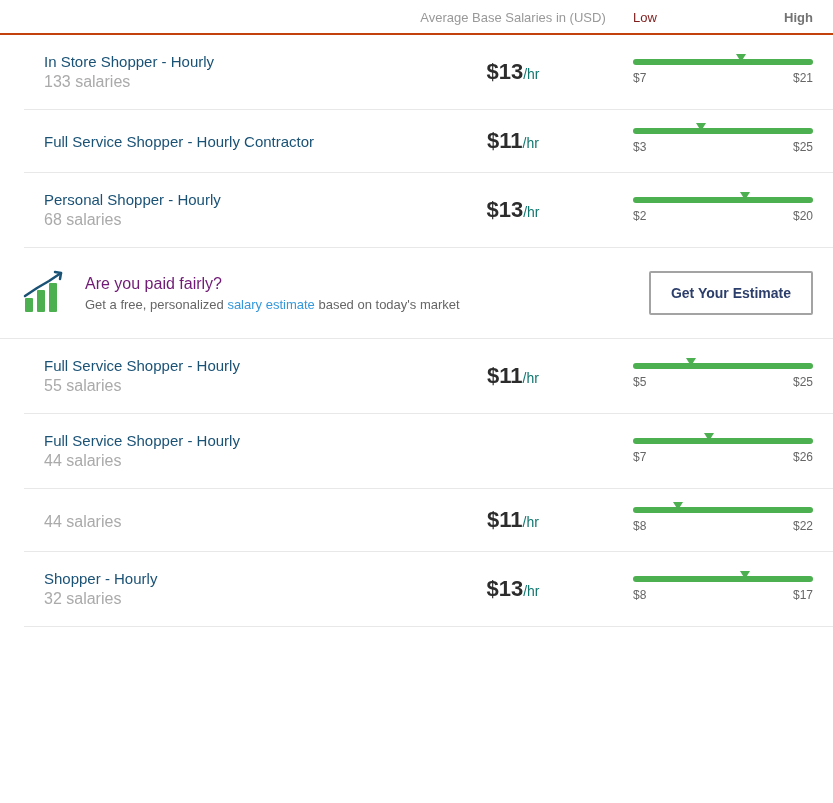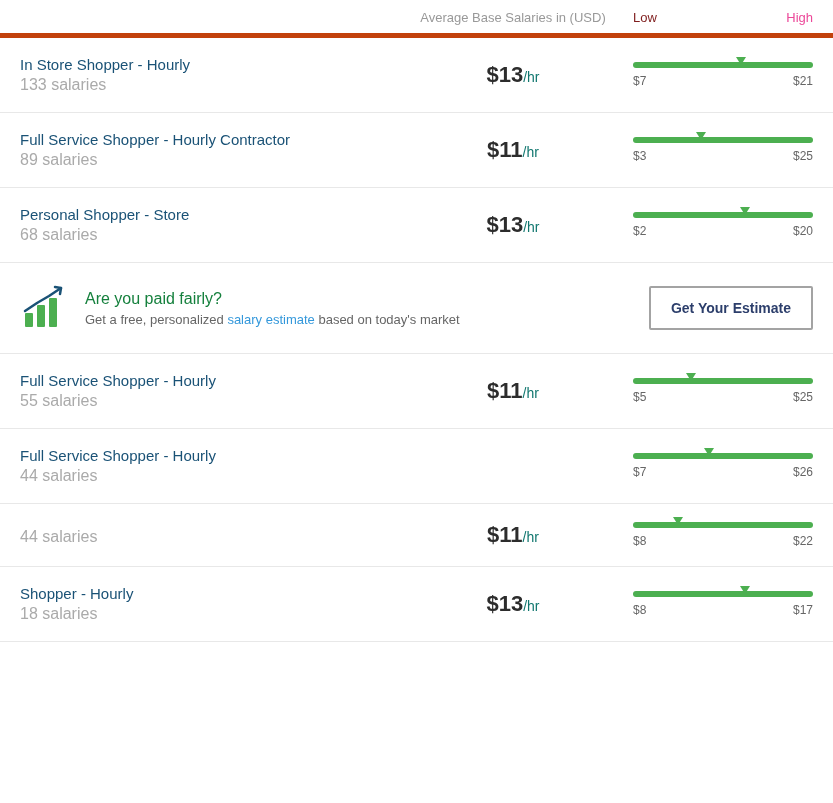--- a/index.html
+++ b/index.html
@@ -7,48 +7,50 @@
       font-family: -apple-system, BlinkMacSystemFont, 'Segoe UI', Arial, sans-serif;
       background: #fff;
       color: #333;
       width: 833px;
     }
 
     .header-row {
       display: flex;
       align-items: center;
       padding: 10px 20px 8px 20px;
-      border-bottom: 5px solid #c2410c;
+      border-bottom: 2px solid #c2410c;
     }
     .header-spacer { flex: 1; }
     .header-avg {
       width: 220px;
       text-align: center;
       font-size: 13px;
       color: #999;
     }
     .header-low {
       width: 90px;
       text-align: left;
       font-size: 13px;
       color: #7f1d1d;
       padding-left: 10px;
     }
     .header-high {
       width: 100px;
       text-align: right;
       font-size: 13px;
-      color: #ec4899;
+      color: #737373;
+      font-weight: bold;
     }
 
     .salary-row {
       display: flex;
       align-items: center;
       padding: 18px 20px;
       border-bottom: 1px solid #e8e8e8;
+      margin-left: 24px;
     }
 
     .row-title-section {
       flex: 1;
       min-width: 0;
     }
 
     .row-title {
       font-size: 15px;
       color: #1a5276;
@@ -122,21 +124,21 @@
       margin-right: 15px;
       flex-shrink: 0;
     }
 
     .promo-text {
       flex: 1;
     }
 
     .promo-title {
       font-size: 16px;
-      color: #15803d;
+      color: #701a75;
       font-weight: 500;
       margin-bottom: 4px;
     }
 
     .promo-subtitle {
       font-size: 13px;
       color: #666;
     }
     .promo-subtitle .highlight {
       color: #3498db;
@@ -179,38 +181,37 @@
         </div>
         <div class="bar-labels">
           <span>$7</span>
           <span>$21</span>
         </div>
       </div>
     </div>
     <div class="salary-row">
       <div class="row-title-section">
         <div class="row-title">Full Service Shopper - Hourly Contractor</div>
-        <div class="row-count">89 salaries</div>
       </div>
       <div class="row-salary">
         $11<span>/hr</span>
       </div>
       <div class="row-range">
         <div class="bar-container">
           <div class="bar-marker" style="left: 38%;"></div>
         </div>
         <div class="bar-labels">
           <span>$3</span>
           <span>$25</span>
         </div>
       </div>
     </div>
     <div class="salary-row">
       <div class="row-title-section">
-        <div class="row-title">Personal Shopper - Store</div>
+        <div class="row-title">Personal Shopper - Hourly</div>
         <div class="row-count">68 salaries</div>
       </div>
       <div class="row-salary">
         $13<span>/hr</span>
       </div>
       <div class="row-range">
         <div class="bar-container">
           <div class="bar-marker" style="left: 62%;"></div>
         </div>
         <div class="bar-labels">
@@ -287,21 +288,21 @@
         </div>
         <div class="bar-labels">
           <span>$8</span>
           <span>$22</span>
         </div>
       </div>
     </div>
     <div class="salary-row">
       <div class="row-title-section">
         <div class="row-title">Shopper - Hourly</div>
-        <div class="row-count">18 salaries</div>
+        <div class="row-count">32 salaries</div>
       </div>
       <div class="row-salary">
         $13<span>/hr</span>
       </div>
       <div class="row-range">
         <div class="bar-container">
           <div class="bar-marker" style="left: 62%;"></div>
         </div>
         <div class="bar-labels">
           <span>$8</span>

